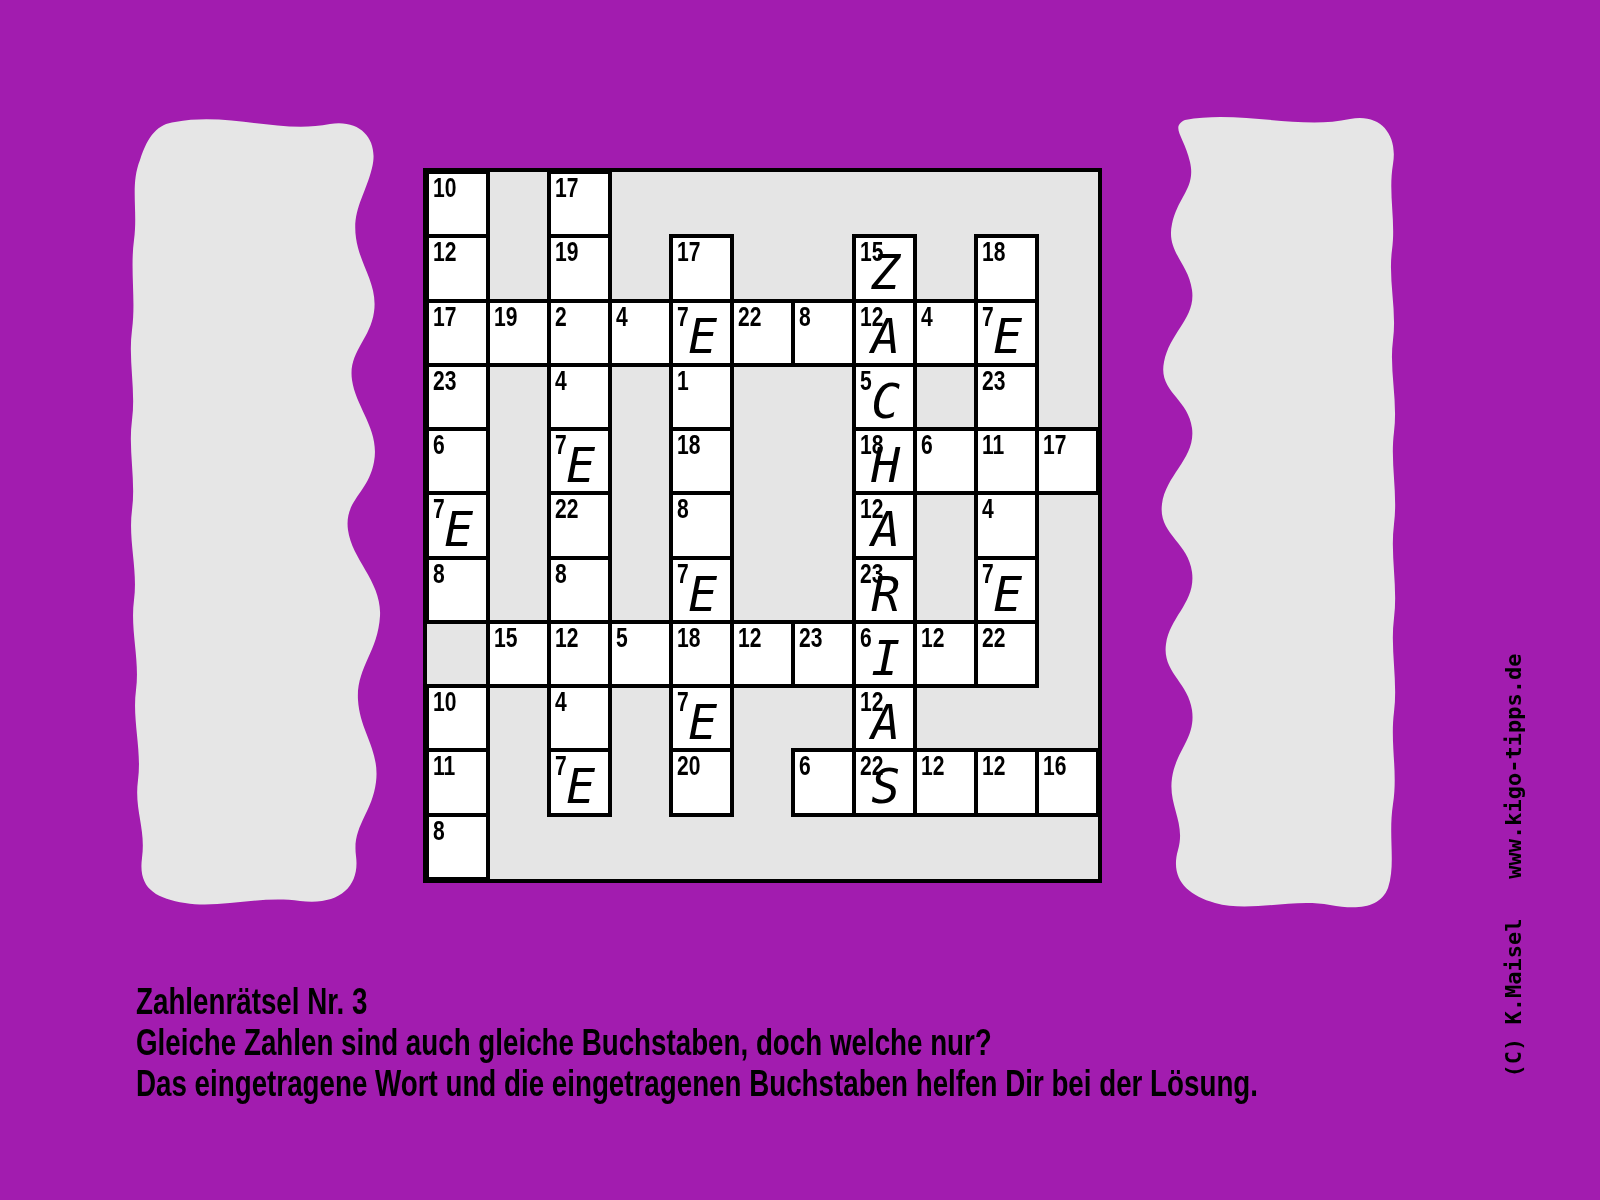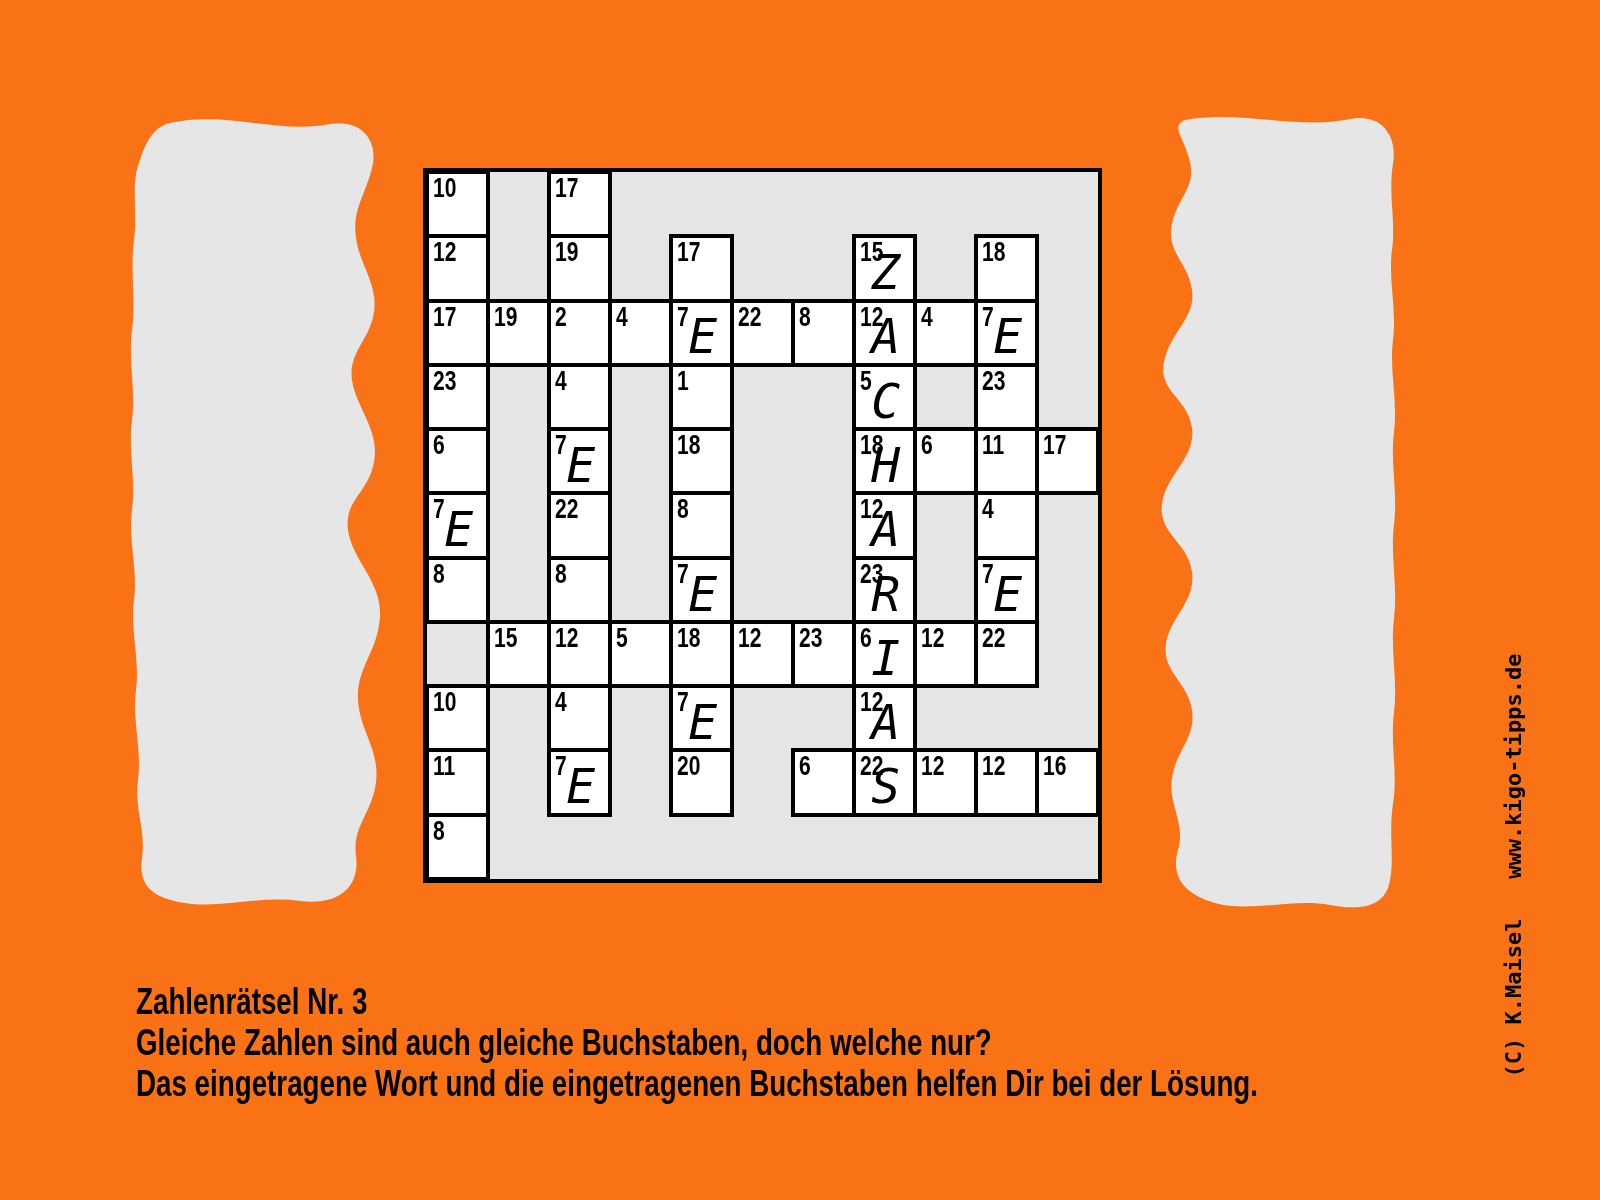--- a/index.html
+++ b/index.html
@@ -1,20 +1,20 @@
 <!DOCTYPE html>
 <html><head>
 <meta charset="utf-8">
 <style>
   html,body { margin:0; padding:0; }
   .page {
     position: relative;
     width: 1600px;
     height: 1200px;
-    background: #f97316;
+    background: #a21caf;
     overflow: hidden;
     font-family: "Liberation Sans", sans-serif;
   }
   .blob-layer {
     position: absolute;
     left: 0; top: 0;
     width: 1600px; height: 1200px;
   }
   .grid-box {
     position: absolute;

